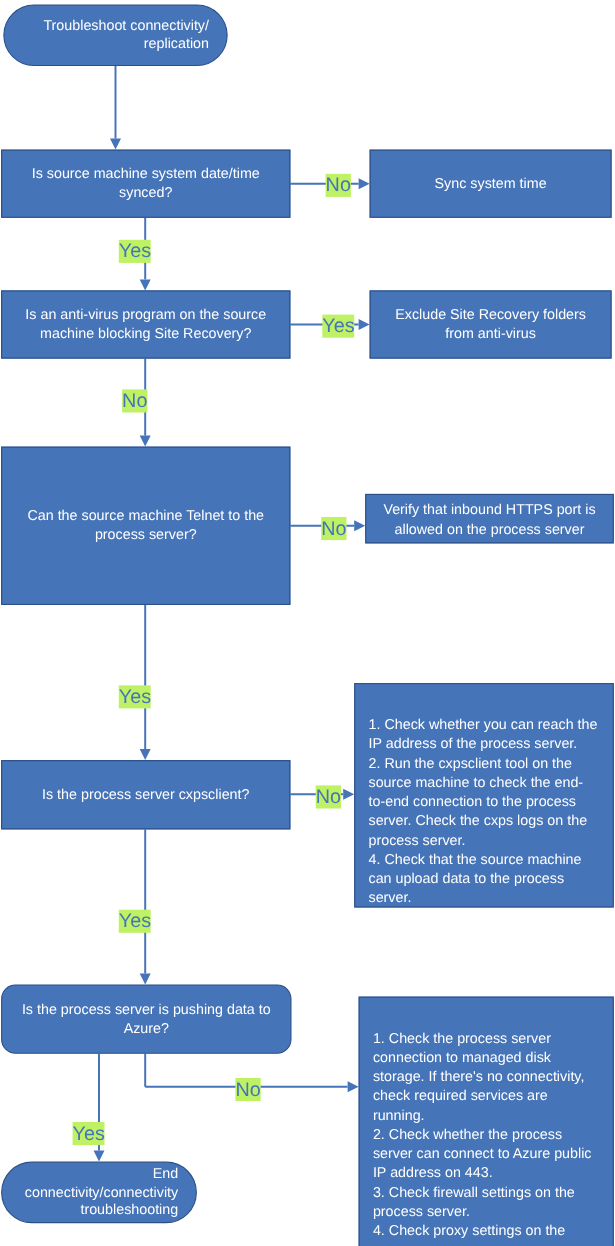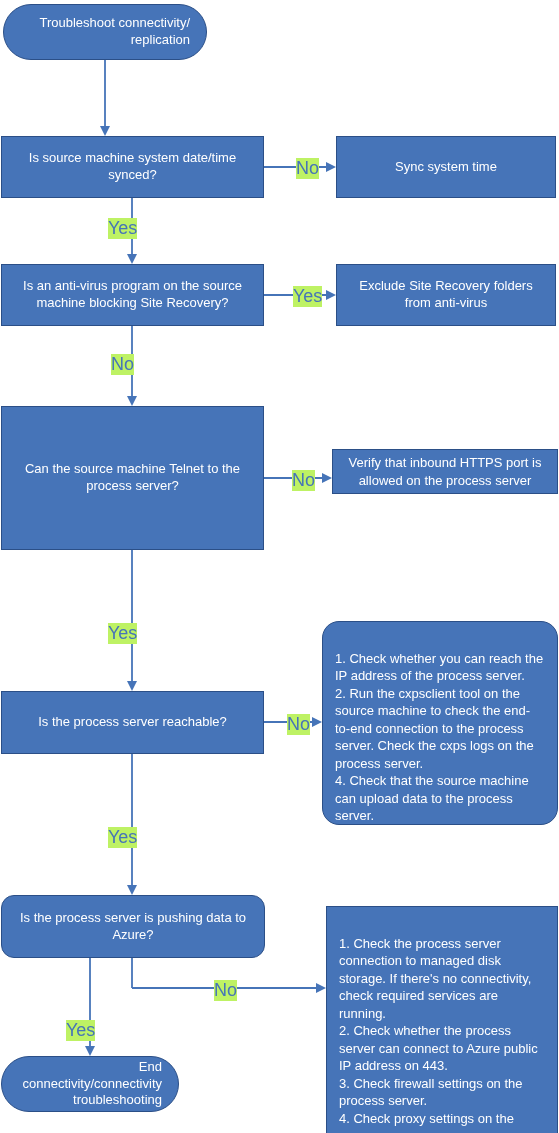--- a/index.html
+++ b/index.html
@@ -131,26 +131,26 @@
   <span>Can the source machine Telnet to the process server?</span>
 </div>
 <div class="edge-label" style="left:292px; top:470px;">No</div>
 <div class="edge-label" style="left:108px; top:623px;">Yes</div>
 
 <div class="action centered" style="left:332px; top:449px; width:226px; height:45px;">
   <span>Verify that inbound HTTPS port is allowed on the process server</span>
 </div>
 
 <div class="node" style="left:1px; top:691px; width:263px; height:63px;">
-  <span>Is the process server reachable?</span>
+  <span>Is the process server cxpsclient?</span>
 </div>
 <div class="edge-label" style="left:287px; top:714px;">No</div>
 <div class="edge-label" style="left:108px; top:827px;">Yes</div>
 
-<div class="action" style="left:322px; top:621px; width:236px; height:204px;border-radius:17px;">
+<div class="action" style="left:322px; top:621px; width:236px; height:204px;">
   <span>1. Check whether you can reach the IP address of the process server.
 2. Run the cxpsclient tool on the source machine to check the end-to-end connection to the process server. Check the cxps logs on the process server.
 4. Check that the source machine can upload data to the process server.</span>
 </div>
 
 <div class="node" style="left:1px; top:895px; width:264px; height:63px;border-radius:13px;">
   <span>Is the process server is pushing data to Azure?</span>
 </div>
 <div class="edge-label" style="left:214px; top:980px;">No</div>
 <div class="edge-label" style="left:66px; top:1020px;">Yes</div>

